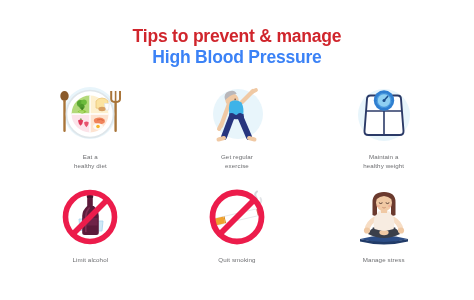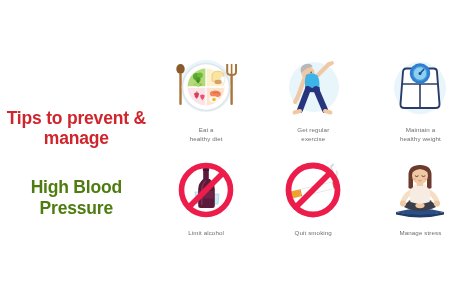--- a/index.html
+++ b/index.html
@@ -14,44 +14,43 @@
     font-family: "Liberation Sans", sans-serif;
     position: relative;
   }
   .poster {
     width: 474px;
     height: 300px;
     background: #ffffff;
     position: relative;
     box-sizing: border-box;
     display: flex;
-    flex-direction: row;
+    flex-direction: column;
     align-items: center;
   }
 
   
   .title-block {
     margin-top: 26px;
     text-align: center;
     line-height: 1.18;
   }
   .title-line1 {
     display: block;
     font-size: 17.5px;
     font-weight: bold;
     color: #d0252c;
     letter-spacing: -0.2px;
   }
   .title-line2 {
     display: block;
     font-size: 17.5px;
     font-weight: bold;
-    color: #4d7c0f;
+    color: #3b82f6;
     letter-spacing: -0.2px;
-    margin-top: 28px;
   }
 
   
   .grid {
     margin-top: 14px;
     width: 440px;
     display: grid;
     grid-template-columns: repeat(3, 1fr);
     grid-template-rows: repeat(2, 103px);
     column-gap: 0px;

